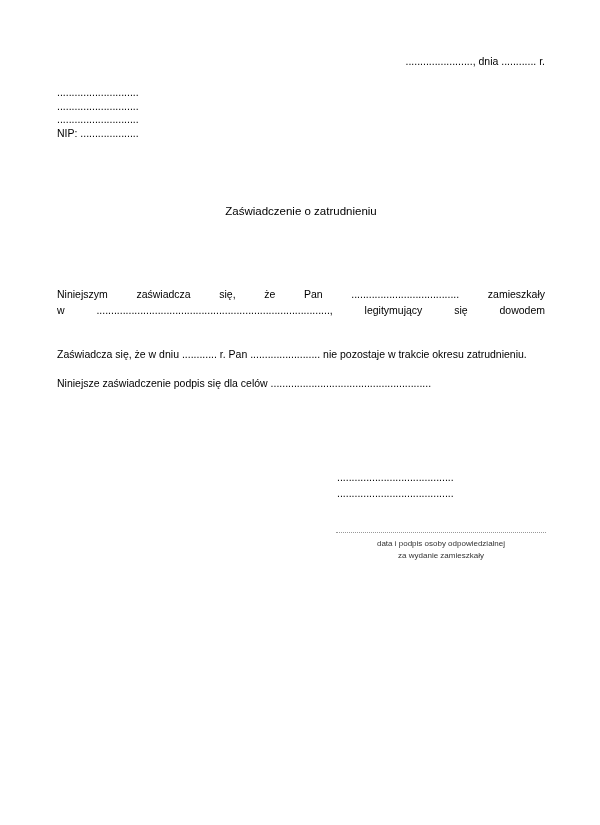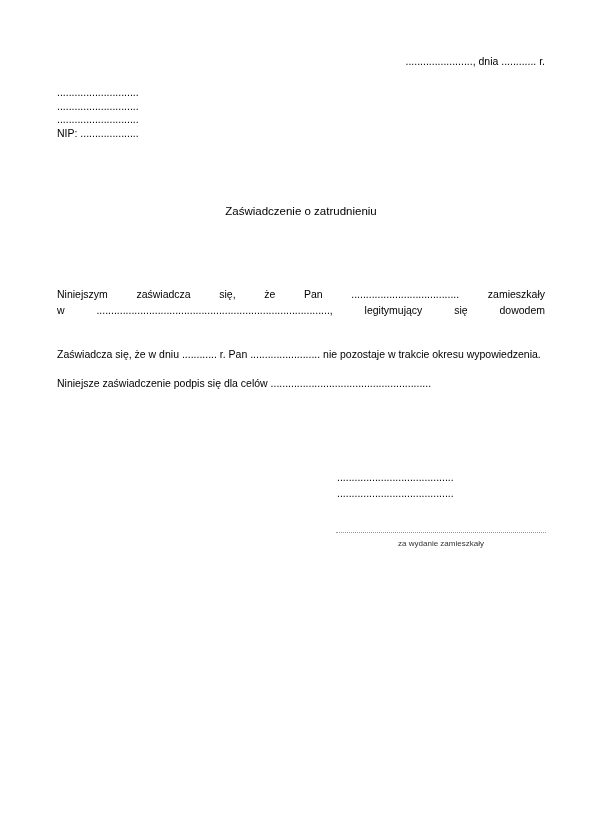--- a/index.html
+++ b/index.html
@@ -79,24 +79,25 @@
   <div>NIP: ....................</div>
 </div>
 
 <div class="abs doc-title">Zaświadczenie o zatrudnieniu</div>
 
 <div class="abs body-para para-1">
   <div class="line-justify">Niniejszym zaświadcza się, że Pan ..................................... zamieszkały</div>
   <div class="line-justify">w ................................................................................, legitymujący się dowodem</div>
 </div>
 
-<div class="abs body-para para-2">Zaświadcza się, że w dniu ............ r. Pan ........................ nie pozostaje w trakcie okresu wypowiedzenia.</div>
+<div class="abs body-para para-2">Zaświadcza się, że w dniu ............ r. Pan ........................ nie pozostaje w trakcie okresu zatrudnieniu.</div>
 
 <div class="abs body-para para-3">Niniejsze zaświadczenie podpis się dla celów .......................................................</div>
 
 <div class="abs sig-dots sig-dots-1">........................................</div>
 <div class="abs sig-dots sig-dots-2">........................................</div>
 
 <div class="abs sig-rule"></div>
 
 <div class="abs sig-caption">
+  <div>data i podpis osoby odpowiedzialnej</div>
   <div>za wydanie zamieszkały</div>
 </div>
 
 </body></html>

